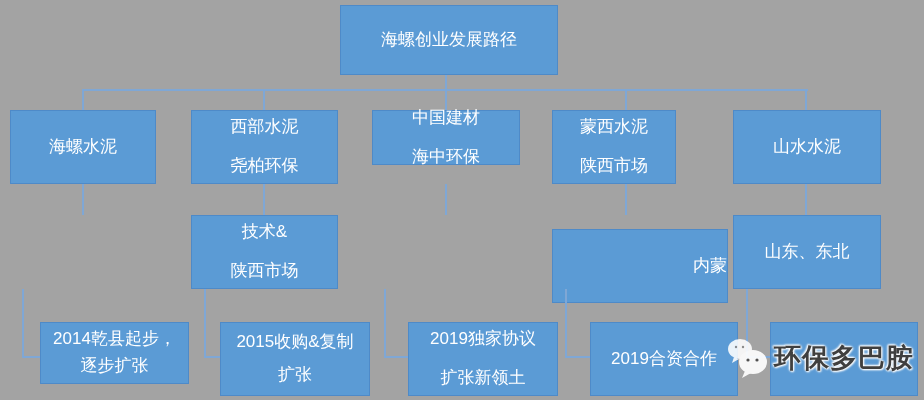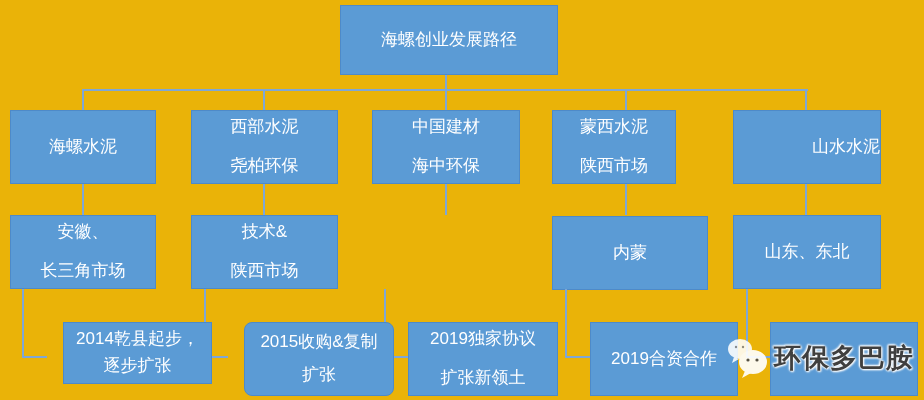--- a/index.html
+++ b/index.html
@@ -1,49 +1,49 @@
 <!DOCTYPE html>
 <html><head>
 <meta charset="utf-8">
 <style>
   html,body{margin:0;padding:0;background:#ffffff;}
   .canvas{
-    position:relative;width:924px;height:400px;background:#eab308;overflow:hidden;
+    position:relative;width:924px;height:400px;background:#a3a3a3;overflow:hidden;
     font-family:"Liberation Sans","DejaVu Sans",sans-serif;
   }
   .box{
     position:absolute;background:#5B9BD5;border:1px solid #4E8AC8;box-sizing:border-box;
     color:#ffffff;display:flex;flex-direction:column;align-items:center;justify-content:center;
     text-align:center;font-size:17px;line-height:1.1;
   }
   .box .line{white-space:nowrap;}
   .gap-lg{gap:20px;}
   .gap-md{gap:14px;}
   .gap-sm{gap:8px;}
 
   
   .b-root{left:340px;top:5px;width:218px;height:70px;}
 
   
   .b-company-1{left:10px;top:110px;width:146px;height:74px;}
   .b-company-2{left:191px;top:110px;width:147px;height:74px;}
-  .b-company-3{left:372px;top:110px;width:148px;height:74px;}
+  .b-company-3{left:372px;top:110px;width:148px;height:55px;}
   .b-company-4{left:552px;top:110px;width:124px;height:74px;}
-  .b-company-5{left:733px;top:110px;width:148px;height:74px;align-items:flex-end;}
+  .b-company-5{left:733px;top:110px;width:148px;height:74px;}
 
   
   .b-market-1{left:10px;top:215px;width:146px;height:74px;}
   .b-market-2{left:191px;top:215px;width:147px;height:74px;}
   .b-market-3{left:372px;top:215px;width:148px;height:74px;}
-  .b-market-4{left:552px;top:216px;width:156px;height:74px;}
+  .b-market-4{left:552px;top:229px;width:176px;height:74px;align-items:flex-end;}
   .b-market-5{left:733px;top:215px;width:148px;height:74px;}
 
   
-  .b-mile-1{left:63px;top:322px;width:149px;height:62px;gap:8px;}
-  .b-mile-2{left:244px;top:322px;width:150px;height:74px;border-radius:8px;}
+  .b-mile-1{left:40px;top:322px;width:149px;height:62px;gap:8px;}
+  .b-mile-2{left:220px;top:322px;width:150px;height:74px;}
   .b-mile-3{left:408px;top:322px;width:150px;height:74px;}
   .b-mile-4{left:590px;top:322px;width:148px;height:74px;}
   .b-mile-5{left:770px;top:322px;width:148px;height:74px;}
 
   
   .cn{position:absolute;background:#7FA7D5;}
   .v{width:2px;}
   .h{height:2px;}
   .cn-root-stub{left:445px;top:75px;height:35px;}
   .cn-spine{left:82px;top:89px;width:726px;}
@@ -112,24 +112,20 @@
   <div class="box b-company-5">
     <div class="line">山水水泥</div>
   </div>
 
   <div class="cn v cn-v12-1"></div>
   <div class="cn v cn-v12-2"></div>
   <div class="cn v cn-v12-3"></div>
   <div class="cn v cn-v12-4"></div>
   <div class="cn v cn-v12-5"></div>
 
-  <div class="box b-market-1 gap-lg">
-    <div class="line">安徽、</div>
-    <div class="line">长三角市场</div>
-  </div>
   <div class="box b-market-2 gap-lg">
     <div class="line">技术&amp;</div>
     <div class="line">陕西市场</div>
   </div>
   <div class="box b-market-4">
     <div class="line">内蒙</div>
   </div>
   <div class="box b-market-5">
     <div class="line">山东、东北</div>
   </div>

